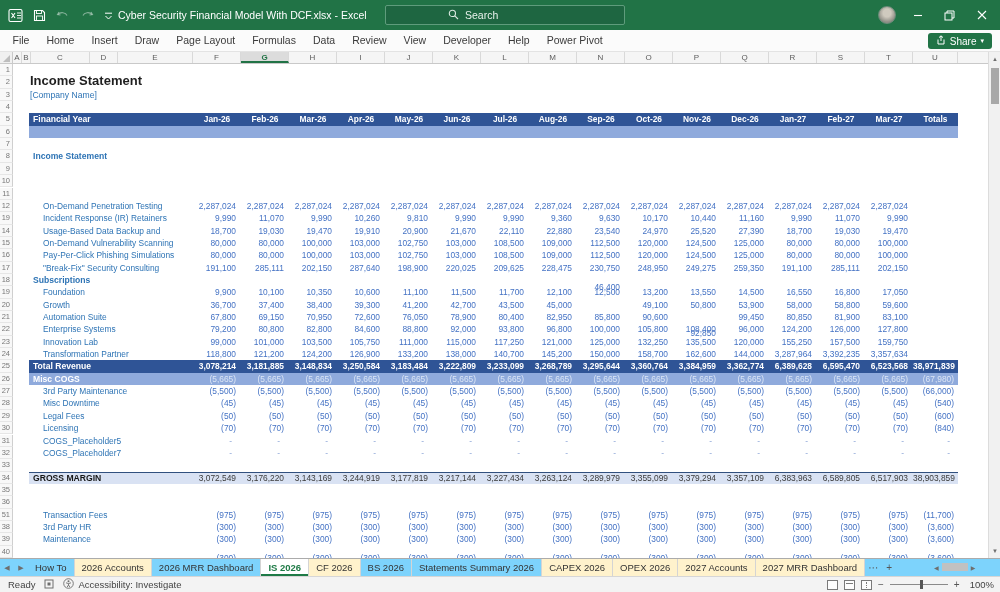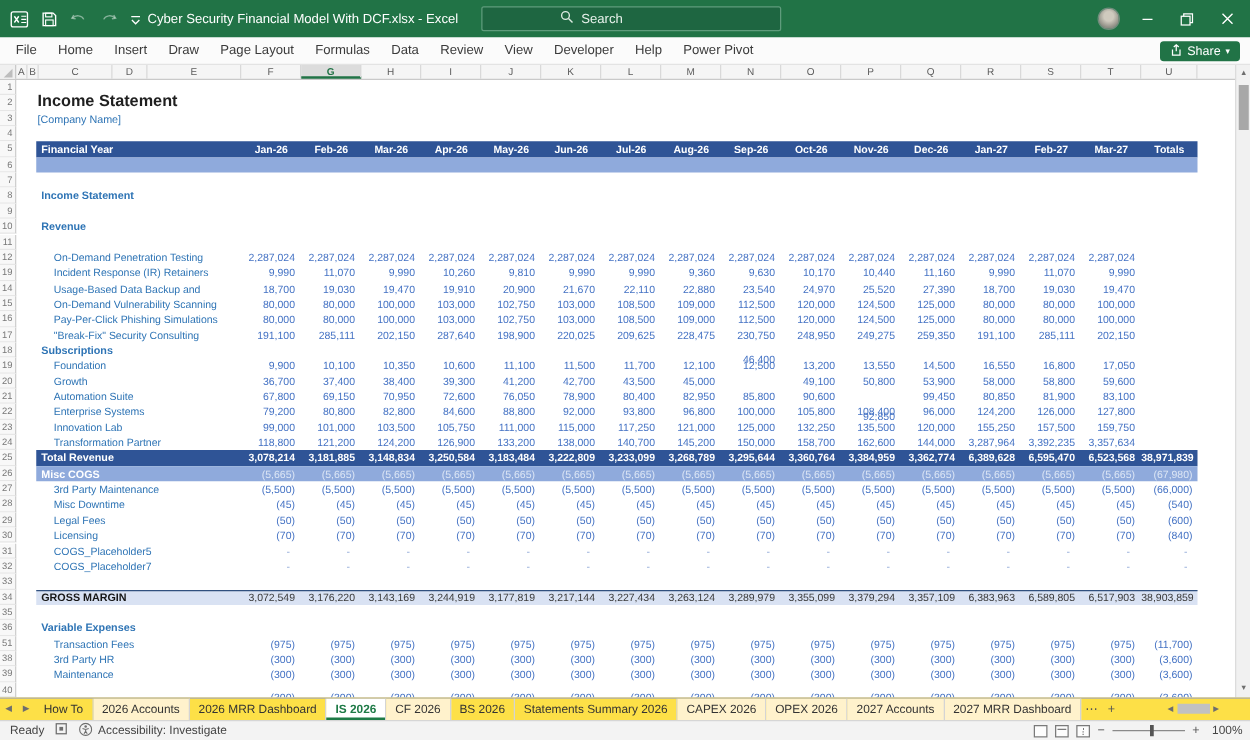--- a/index.html
+++ b/index.html
@@ -42,21 +42,21 @@
   .dark-val{font-size:8.4px;font-weight:bold;color:#fff;text-align:right;}
   .mid-val{font-size:8.4px;color:#dce6f5;text-align:right;}
   .light-lbl{font-size:8.6px;font-weight:bold;color:#161616;}
   .light-val{font-size:8.4px;color:#3a3a3a;text-align:right;}
   .dash-val{font-size:8.4px;color:#8fa8d8;text-align:right;}
   
   .vscroll{position:absolute;left:988px;top:52px;width:12px;height:506px;background:#f1f1f1;border-left:1px solid #dcdcdc;box-sizing:border-box;}
   .vthumb{position:absolute;left:2px;top:16px;width:8px;height:36px;background:#a8a8a8;}
   .sarrow{position:absolute;left:0;width:12px;height:12px;color:#6e6e6e;font-size:6px;text-align:center;line-height:12px;}
   
-  .tabbar{position:absolute;left:0;top:558px;width:1000px;height:18px;background:#fde047;border-top:1px solid #ababab;box-sizing:border-box;display:flex;align-items:stretch;}
+  .tabbar{position:absolute;left:0;top:558px;width:1000px;height:18px;background:#7dd3fc;border-top:1px solid #ababab;box-sizing:border-box;display:flex;align-items:stretch;}
   .tabnav{width:14px;text-align:center;line-height:17px;font-size:7px;color:#6e6e6e;}
   .stab{padding:0 7px;font-size:9.5px;line-height:17px;color:#333;border-right:1px solid #d4d4d4;white-space:nowrap;}
   .stab.yellow{background:var(--tab_yellow);}
   .stab.active{background:#fff;color:#1e7a46;font-weight:bold;box-shadow:inset 0 -2px 0 #1e7a46;}
   .tab-extra{width:16px;text-align:center;line-height:17px;font-size:10px;color:#555;}
   .hscroll{position:absolute;right:4px;top:561px;width:62px;height:12px;display:flex;align-items:center;gap:3px;}
   .hthumb{width:26px;height:8px;background:#c1c1c1;}
   .harrow{font-size:6px;color:#6e6e6e;}
   
   .statusbar{position:absolute;left:0;top:576px;width:1000px;height:16px;background:#f3f3f3;border-top:1px solid #d6d6d6;box-sizing:border-box;font-size:9.5px;color:#444;}
@@ -241,21 +241,20 @@
       <div class="cellTxt fy-month" style="left: 577px; top: 49.4px; width: 48px; height: 12.35px; line-height: 12.35px;">Sep-26</div>
       <div class="cellTxt fy-month" style="left: 625px; top: 49.4px; width: 48px; height: 12.35px; line-height: 12.35px;">Oct-26</div>
       <div class="cellTxt fy-month" style="left: 673px; top: 49.4px; width: 48px; height: 12.35px; line-height: 12.35px;">Nov-26</div>
       <div class="cellTxt fy-month" style="left: 721px; top: 49.4px; width: 48px; height: 12.35px; line-height: 12.35px;">Dec-26</div>
       <div class="cellTxt fy-month" style="left: 769px; top: 49.4px; width: 48px; height: 12.35px; line-height: 12.35px;">Jan-27</div>
       <div class="cellTxt fy-month" style="left: 817px; top: 49.4px; width: 48px; height: 12.35px; line-height: 12.35px;">Feb-27</div>
       <div class="cellTxt fy-month" style="left: 865px; top: 49.4px; width: 48px; height: 12.35px; line-height: 12.35px;">Mar-27</div>
       <div class="cellTxt fy-month" style="left: 913px; top: 49.4px; width: 45px; height: 12.35px; line-height: 12.35px;">Totals</div>
       <div class="band mid-band" style="top: 61.75px; height: 12.35px;"></div>
       <div class="cellTxt section-lbl" style="left: 33px; top: 86.45px; width: 200px; height: 12.35px; line-height: 12.35px;">Income Statement</div>
-      <div class="cellTxt section-lbl" style="left: 33px; top: 111.15px; width: 200px; height: 12.35px; line-height: 12.35px;">Revenue</div>
       <div class="cellTxt detail-lbl" style="left: 43px; top: 135.85px; width: 160px; height: 12.35px; line-height: 12.35px;">On-Demand Penetration Testing</div>
       <div class="cellTxt val" style="left: 193px; top: 135.85px; width: 43px; height: 12.35px; line-height: 12.35px;">2,287,024</div>
       <div class="cellTxt val" style="left: 241px; top: 135.85px; width: 43px; height: 12.35px; line-height: 12.35px;">2,287,024</div>
       <div class="cellTxt val" style="left: 289px; top: 135.85px; width: 43px; height: 12.35px; line-height: 12.35px;">2,287,024</div>
       <div class="cellTxt val" style="left: 337px; top: 135.85px; width: 43px; height: 12.35px; line-height: 12.35px;">2,287,024</div>
       <div class="cellTxt val" style="left: 385px; top: 135.85px; width: 43px; height: 12.35px; line-height: 12.35px;">2,287,024</div>
       <div class="cellTxt val" style="left: 433px; top: 135.85px; width: 43px; height: 12.35px; line-height: 12.35px;">2,287,024</div>
       <div class="cellTxt val" style="left: 481px; top: 135.85px; width: 43px; height: 12.35px; line-height: 12.35px;">2,287,024</div>
       <div class="cellTxt val" style="left: 529px; top: 135.85px; width: 43px; height: 12.35px; line-height: 12.35px;">2,287,024</div>
       <div class="cellTxt val" style="left: 577px; top: 135.85px; width: 43px; height: 12.35px; line-height: 12.35px;">2,287,024</div>
@@ -591,21 +590,20 @@
       <div class="cellTxt light-val" style="left: 481px; top: 407.55px; width: 43px; height: 12.35px; line-height: 12.35px;">3,227,434</div>
       <div class="cellTxt light-val" style="left: 529px; top: 407.55px; width: 43px; height: 12.35px; line-height: 12.35px;">3,263,124</div>
       <div class="cellTxt light-val" style="left: 577px; top: 407.55px; width: 43px; height: 12.35px; line-height: 12.35px;">3,289,979</div>
       <div class="cellTxt light-val" style="left: 625px; top: 407.55px; width: 43px; height: 12.35px; line-height: 12.35px;">3,355,099</div>
       <div class="cellTxt light-val" style="left: 673px; top: 407.55px; width: 43px; height: 12.35px; line-height: 12.35px;">3,379,294</div>
       <div class="cellTxt light-val" style="left: 721px; top: 407.55px; width: 43px; height: 12.35px; line-height: 12.35px;">3,357,109</div>
       <div class="cellTxt light-val" style="left: 769px; top: 407.55px; width: 43px; height: 12.35px; line-height: 12.35px;">6,383,963</div>
       <div class="cellTxt light-val" style="left: 817px; top: 407.55px; width: 43px; height: 12.35px; line-height: 12.35px;">6,589,805</div>
       <div class="cellTxt light-val" style="left: 865px; top: 407.55px; width: 43px; height: 12.35px; line-height: 12.35px;">6,517,903</div>
       <div class="cellTxt light-val" style="left: 913px; top: 407.55px; width: 41px; height: 12.35px; line-height: 12.35px;">38,903,859</div>
-      <div class="cellTxt section-lbl" style="left: 33px; top: 432.25px; width: 200px; height: 12.35px; line-height: 12.35px;">Variable Expenses</div>
       <div class="cellTxt detail-lbl" style="left: 43px; top: 444.6px; width: 160px; height: 12.35px; line-height: 12.35px;">Transaction Fees</div>
       <div class="cellTxt val" style="left: 193px; top: 444.6px; width: 43px; height: 12.35px; line-height: 12.35px;">(975)</div>
       <div class="cellTxt val" style="left: 241px; top: 444.6px; width: 43px; height: 12.35px; line-height: 12.35px;">(975)</div>
       <div class="cellTxt val" style="left: 289px; top: 444.6px; width: 43px; height: 12.35px; line-height: 12.35px;">(975)</div>
       <div class="cellTxt val" style="left: 337px; top: 444.6px; width: 43px; height: 12.35px; line-height: 12.35px;">(975)</div>
       <div class="cellTxt val" style="left: 385px; top: 444.6px; width: 43px; height: 12.35px; line-height: 12.35px;">(975)</div>
       <div class="cellTxt val" style="left: 433px; top: 444.6px; width: 43px; height: 12.35px; line-height: 12.35px;">(975)</div>
       <div class="cellTxt val" style="left: 481px; top: 444.6px; width: 43px; height: 12.35px; line-height: 12.35px;">(975)</div>
       <div class="cellTxt val" style="left: 529px; top: 444.6px; width: 43px; height: 12.35px; line-height: 12.35px;">(975)</div>
       <div class="cellTxt val" style="left: 577px; top: 444.6px; width: 43px; height: 12.35px; line-height: 12.35px;">(975)</div>

